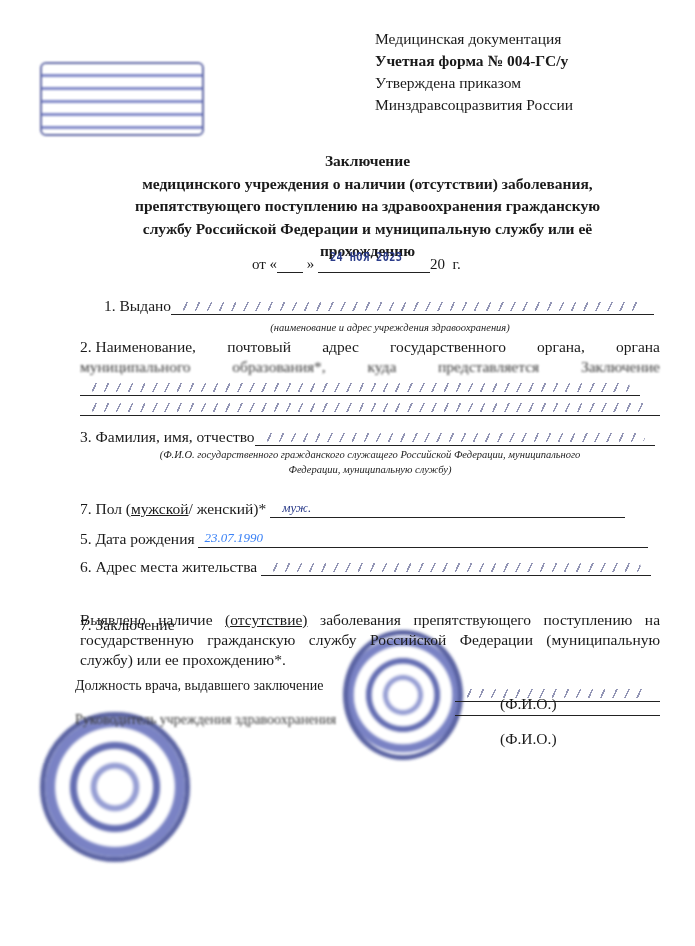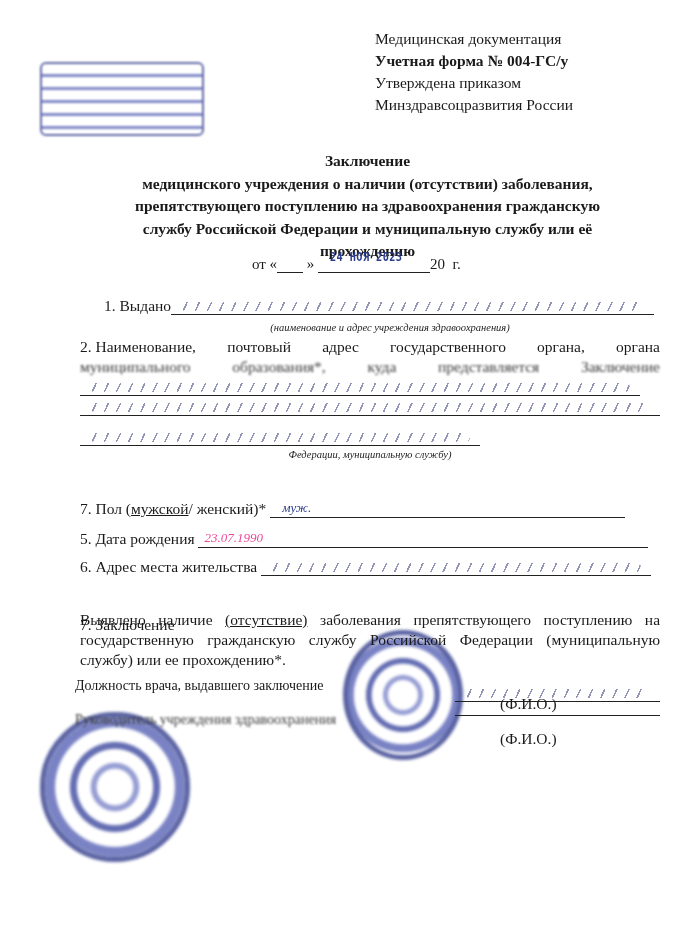--- a/index.html
+++ b/index.html
@@ -89,37 +89,38 @@
   <span>Заключение</span>
 </div>
 <div class="abs" style="left:80px; top:378px;">
   <span class="scribble" style="width:560px"></span>
 </div>
 <div class="abs" style="left:80px; top:398px;">
   <span class="scribble" style="width:580px"></span>
 </div>
 
 <div class="abs row" style="top:428px;">
-  <span class="scribble" style="width:400px"></span>
+  <span>3. Фамилия, имя, отчество</span><span class="scribble" style="width:400px"></span>
 </div>
 <div class="abs row hint" style="top:447px; left:100px; width:540px;">
+  <div>(Ф.И.О. государственного гражданского служащего Российской Федерации, муниципального</div>
   <div>Федерации, муниципальную службу)</div>
 </div>
 
 <div class="abs row" style="top:500px;">
   <span>7. Пол (</span><span style="text-decoration:underline">мужской</span><span>/ женский)*</span>
   <span class="uline" style="width:355px; position:relative;">
     <span style="position:absolute; left:12px; bottom:1px; font-style:italic; color:#2b3c8a; font-size:13px;">муж.</span>
   </span>
 </div>
 
 <div class="abs row" style="top:530px;">
   <span>5. Дата рождения</span>
   <span class="uline" style="width:450px; position:relative;">
-    <span style="position:absolute; left:6px; bottom:1px; font-style:italic; color:#ec4899; font-size:13px;">23.07.1990</span>
+    <span style="position:absolute; left:6px; bottom:1px; font-style:italic; color:#3b82f6; font-size:13px;">23.07.1990</span>
   </span>
 </div>
 
 <div class="abs row" style="top:558px;">
   <span>6. Адрес места жительства</span>
   <span class="scribble" style="width:390px;"></span>
 </div>
 
 <div class="abs row" style="top:586px;margin-top:30px;">7. Заключение</div>
 

